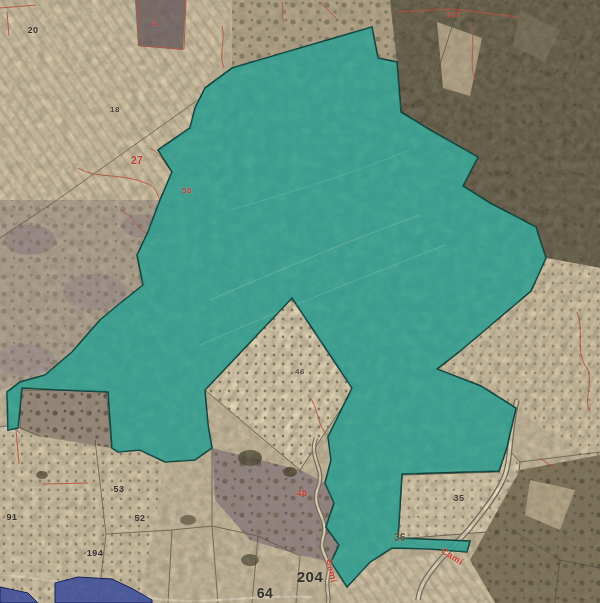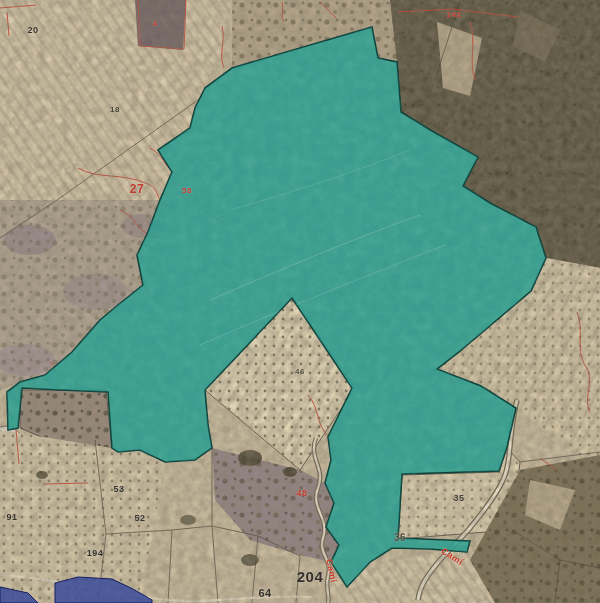--- a/index.html
+++ b/index.html
@@ -164,29 +164,29 @@
     </g>
 
     <path d="M55,583 L78,577 L112,579 L133,589 L152,600 L152,603 L55,603 Z" fill="#3e4e9b" fill-opacity="0.88" stroke="#171f5e" stroke-width="1"></path>
     <path d="M0,587 L28,593 L38,603 L0,603 Z" fill="#3e4e9b" fill-opacity="0.88" stroke="#171f5e" stroke-width="1"></path>
   </svg>
 
   <div class="labels-layer" id="labels-layer">
       <span class="map-label" style="left: 33px; top: 30px; color: rgb(56, 52, 42); font-size: 9px; transform: translate(-50%, -50%) rotate(0deg);">20</span>
       <span class="map-label" style="left: 115px; top: 110px; color: rgb(74, 67, 54); font-size: 8px; transform: translate(-50%, -50%) rotate(0deg);">18</span>
       <span class="map-label" style="left: 155px; top: 24px; color: rgb(194, 59, 46); font-size: 8px; transform: translate(-50%, -50%) rotate(0deg);">4</span>
-      <span class="map-label" style="left: 454px; top: 15px; color: rgb(194, 59, 46); font-size: 8px; transform: translate(-50%, -50%) rotate(0deg);">142</span>
-      <span class="map-label" style="left: 137px; top: 161px; color: rgb(194, 59, 46); font-size: 12px; transform: translate(-50%, -50%) rotate(0deg); margin-top: 28px;">27</span>
+      <span class="map-label" style="left: 454px; top: 15px; color: rgb(194, 59, 46); font-size: 8px; transform: translate(-50%, -50%) rotate(0deg);">217</span>
+      <span class="map-label" style="left: 137px; top: 161px; color: rgb(194, 59, 46); font-size: 10px; transform: translate(-50%, -50%) rotate(0deg);">27</span>
       <span class="map-label" style="left: 181px; top: 191px; color: rgb(194, 59, 46); font-size: 8px; transform: translate(-50%, -50%) rotate(0deg); padding-left: 12px;">58</span>
       <span class="map-label" style="left: 300px; top: 372px; color: rgb(85, 80, 63); font-size: 8px; transform: translate(-50%, -50%) rotate(0deg);">46</span>
       <span class="map-label" style="left: 302px; top: 493px; color: rgb(194, 59, 46); font-size: 9px; transform: translate(-50%, -50%) rotate(0deg);">48</span>
       <span class="map-label" style="left: 76px; top: 489px; color: rgb(53, 49, 42); font-size: 9px; transform: translate(-50%, -50%) rotate(0deg); margin-left: 43px;">53</span>
       <span class="map-label" style="left: 12px; top: 517px; color: rgb(53, 49, 42); font-size: 9px; transform: translate(-50%, -50%) rotate(0deg);">91</span>
       <span class="map-label" style="left: 140px; top: 518px; color: rgb(53, 49, 42); font-size: 9px; transform: translate(-50%, -50%) rotate(0deg);">52</span>
       <span class="map-label" style="left: 95px; top: 553px; color: rgb(53, 49, 42); font-size: 9px; transform: translate(-50%, -50%) rotate(0deg);">194</span>
-      <span class="map-label" style="left: 259px; top: 593px; color: rgb(53, 49, 42); font-size: 11px; transform: translate(-50%, -50%) rotate(0deg); padding-left: 12px;">64</span>
+      <span class="map-label" style="left: 259px; top: 593px; color: rgb(53, 49, 42); font-size: 14px; transform: translate(-50%, -50%) rotate(0deg); padding-left: 12px;">64</span>
       <span class="map-label" style="left: 310px; top: 576px; color: rgb(53, 49, 42); font-size: 15px; transform: translate(-50%, -50%) rotate(0deg);">204</span>
       <span class="map-label" style="left: 451px; top: 498px; color: rgb(69, 64, 51); font-size: 9px; transform: translate(-50%, -50%) rotate(0deg); padding-left: 16px;">35</span>
       <span class="map-label" style="left: 400px; top: 538px; color: rgb(85, 80, 63); font-size: 10px; transform: translate(-50%, -50%) rotate(0deg);">36</span>
       <span class="map-label" style="left: 331px; top: 571px; color: rgb(204, 59, 42); font-size: 9px; transform: translate(-50%, -50%) rotate(78deg);">Camí</span>
       <span class="map-label" style="left: 452px; top: 557px; color: rgb(204, 59, 42); font-size: 9px; transform: translate(-50%, -50%) rotate(33deg);">Camí</span>
     </div>
 </div>
 
 </body></html>

